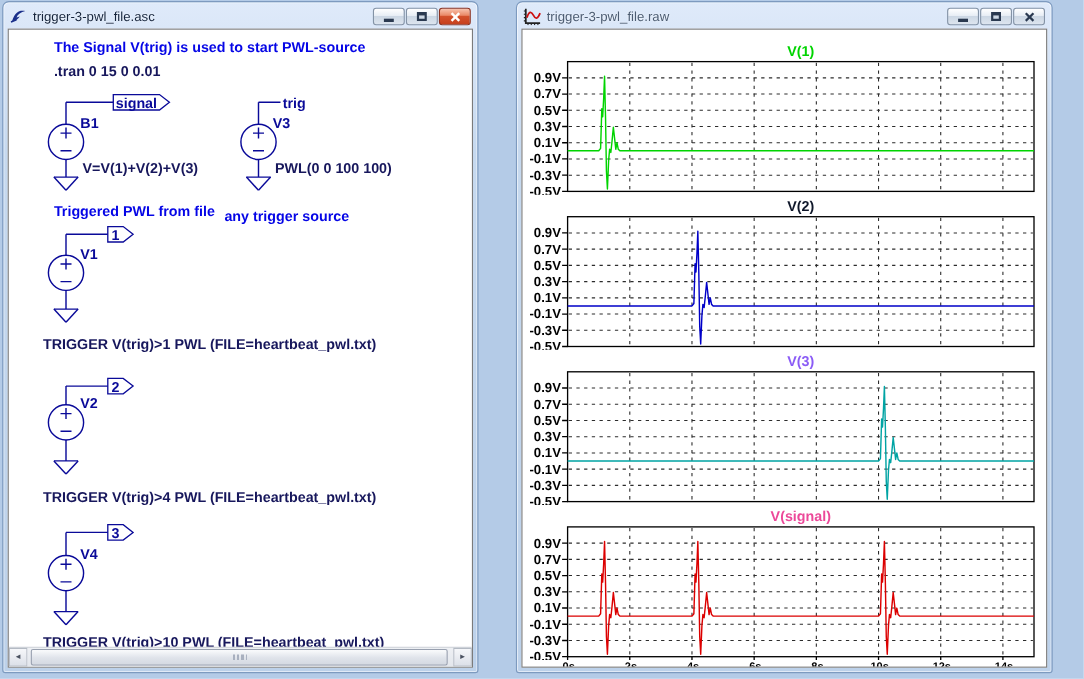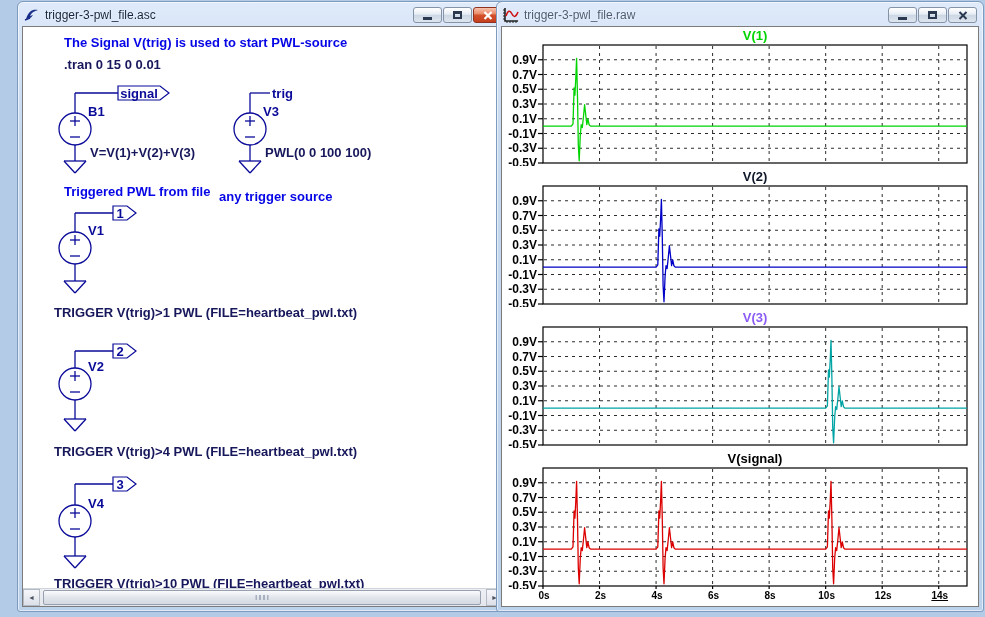--- a/index.html
+++ b/index.html
@@ -3,22 +3,22 @@
 <meta charset="utf-8">
 <style>
   html,body{margin:0;padding:0;}
   .desktop{position:relative;width:985px;height:617px;background:#b4cbe7;
     font-family:"Liberation Sans",sans-serif;overflow:hidden;}
   
   .window{position:absolute;top:1px;height:611px;box-sizing:border-box;
     border:1px solid #7d9abf;border-radius:6px 6px 3px 3px;
     background:linear-gradient(180deg,#dfeafa 0%,#c6d9ef 22%,#bcd1ea 100%);
     box-shadow:inset 0 0 0 1px rgba(255,255,255,.55);}
-  .left-window{left:17px;width:492px;}
-  .right-window{left:496px;width:488px;}
+  .left-window{left:2px;width:433px;}
+  .right-window{left:469px;width:488px;}
   .titlebar{height:22px;display:flex;align-items:center;padding:2px 4px 0 6px;gap:5px;}
   .app-icon{width:16px;height:16px;flex:0 0 auto;display:flex;align-items:center;}
   .title-text{flex:1 1 auto;font-size:12px;color:#15243c;white-space:nowrap;overflow:hidden;
     text-shadow:0 0 2px rgba(255,255,255,.9);}
   .right-window .title-text{color:#4c5c72;}
   .win-buttons{display:flex;gap:1px;margin-left:auto;padding-right:2px;}
   .win-btn{width:29px;height:16px;box-sizing:border-box;border:1px solid #8493a6;border-radius:3px;
     background:linear-gradient(180deg,#ffffff 0%,#e7edf5 45%,#ccd7e4 50%,#dde5ef 100%);
     display:flex;align-items:center;justify-content:center;position:relative;}
   .win-btn.close-active{background:linear-gradient(180deg,#f8c3ae 0%,#ea8a68 42%,#d3512c 50%,#c63f1d 100%);
@@ -37,21 +37,21 @@
   .scroll-btn{width:17px;height:100%;box-sizing:border-box;border:1px solid #b4bac4;
     background:linear-gradient(180deg,#f6f7fa,#dce0e8);display:flex;align-items:center;
     justify-content:center;font-size:7px;color:#4a5160;}
   .scroll-track{flex:1;position:relative;background:linear-gradient(180deg,#eef0f4,#e3e6ec);}
   .scroll-thumb{position:absolute;left:3px;right:5px;top:1px;bottom:1px;box-sizing:border-box;
     border:1px solid #98a0af;border-radius:2px;
     background:linear-gradient(180deg,#fafbfc,#dfe3ea 55%,#d5dae2);}
   .thumb-grip{position:absolute;left:50%;top:4px;bottom:4px;width:13px;transform:translateX(-50%);
     background:repeating-linear-gradient(90deg,#a8b0bf 0 2px,transparent 2px 4px);}
   
-  #plot-area{padding-top:2px;}
+  #plot-area{padding-top:13px;}
   .pane-title{height:15px;line-height:14px;font-size:13px;font-weight:bold;text-align:center;
     margin-left:41px;width:424px;}
   .pane svg{display:block;}
   .pane{margin-top:0;}
   .pane + .pane{margin-top:4px;}
   #xlabels{position:relative;height:18px;margin-left:0;}
   #xlabels span{position:absolute;top:1px;transform:translateX(-50%);font-size:10px;
     font-weight:bold;color:#000;}
 </style>
 </head>
@@ -325,21 +325,21 @@
                 <text x="35" y="93.50000000000001" text-anchor="end" fill="#000" style="font:bold 12px &quot;Liberation Sans&quot;,sans-serif">-0.1V</text>
                 <line x1="36" y1="104.25" x2="41" y2="104.25" stroke="#000" stroke-width="1.2"></line>
                 <text x="35" y="108.25" text-anchor="end" fill="#000" style="font:bold 12px &quot;Liberation Sans&quot;,sans-serif">-0.3V</text>
                 <line x1="36" y1="119" x2="41" y2="119" stroke="#000" stroke-width="1.2"></line>
                 <text x="35" y="123" text-anchor="end" fill="#000" style="font:bold 12px &quot;Liberation Sans&quot;,sans-serif">-0.5V</text>
               </g>
               <polyline points="41.0,82.1 323.7,82.1 325.4,79.9 326.5,43.8 327.3,51.2 328.2,34.2 329.0,14.3 329.9,52.6 330.7,100.6 331.6,116.8 332.7,91.0 333.6,80.7 334.7,83.6 335.8,73.3 337.0,60.7 338.4,73.3 339.2,80.7 340.3,74.8 341.5,80.7 342.9,82.1 465.0,82.1" fill="none" stroke="#00a4a4" stroke-width="1.3" stroke-linejoin="round"></polyline>
             </svg>
           </div>
           <div class="pane">
-            <div class="pane-title" style="color: #000000;">V(signal)</div>
+            <div class="pane-title" style="color: #ec4899;">V(signal)</div>
             <svg width="475" height="122">
               <rect x="41" y="1" width="424" height="118" fill="#ffffff" stroke="#000" stroke-width="1.2"></rect>
               <g stroke="#2c2c2c" stroke-width="1" stroke-dasharray="3,4">
                 <line x1="42" y1="15.750000000000005" x2="464" y2="15.750000000000005"></line>
                 <line x1="42" y1="30.50000000000001" x2="464" y2="30.50000000000001"></line>
                 <line x1="42" y1="45.25000000000001" x2="464" y2="45.25000000000001"></line>
                 <line x1="42" y1="60" x2="464" y2="60"></line>
                 <line x1="42" y1="74.75" x2="464" y2="74.75"></line>
                 <line x1="42" y1="89.50000000000001" x2="464" y2="89.50000000000001"></line>
                 <line x1="42" y1="104.25" x2="464" y2="104.25"></line>

